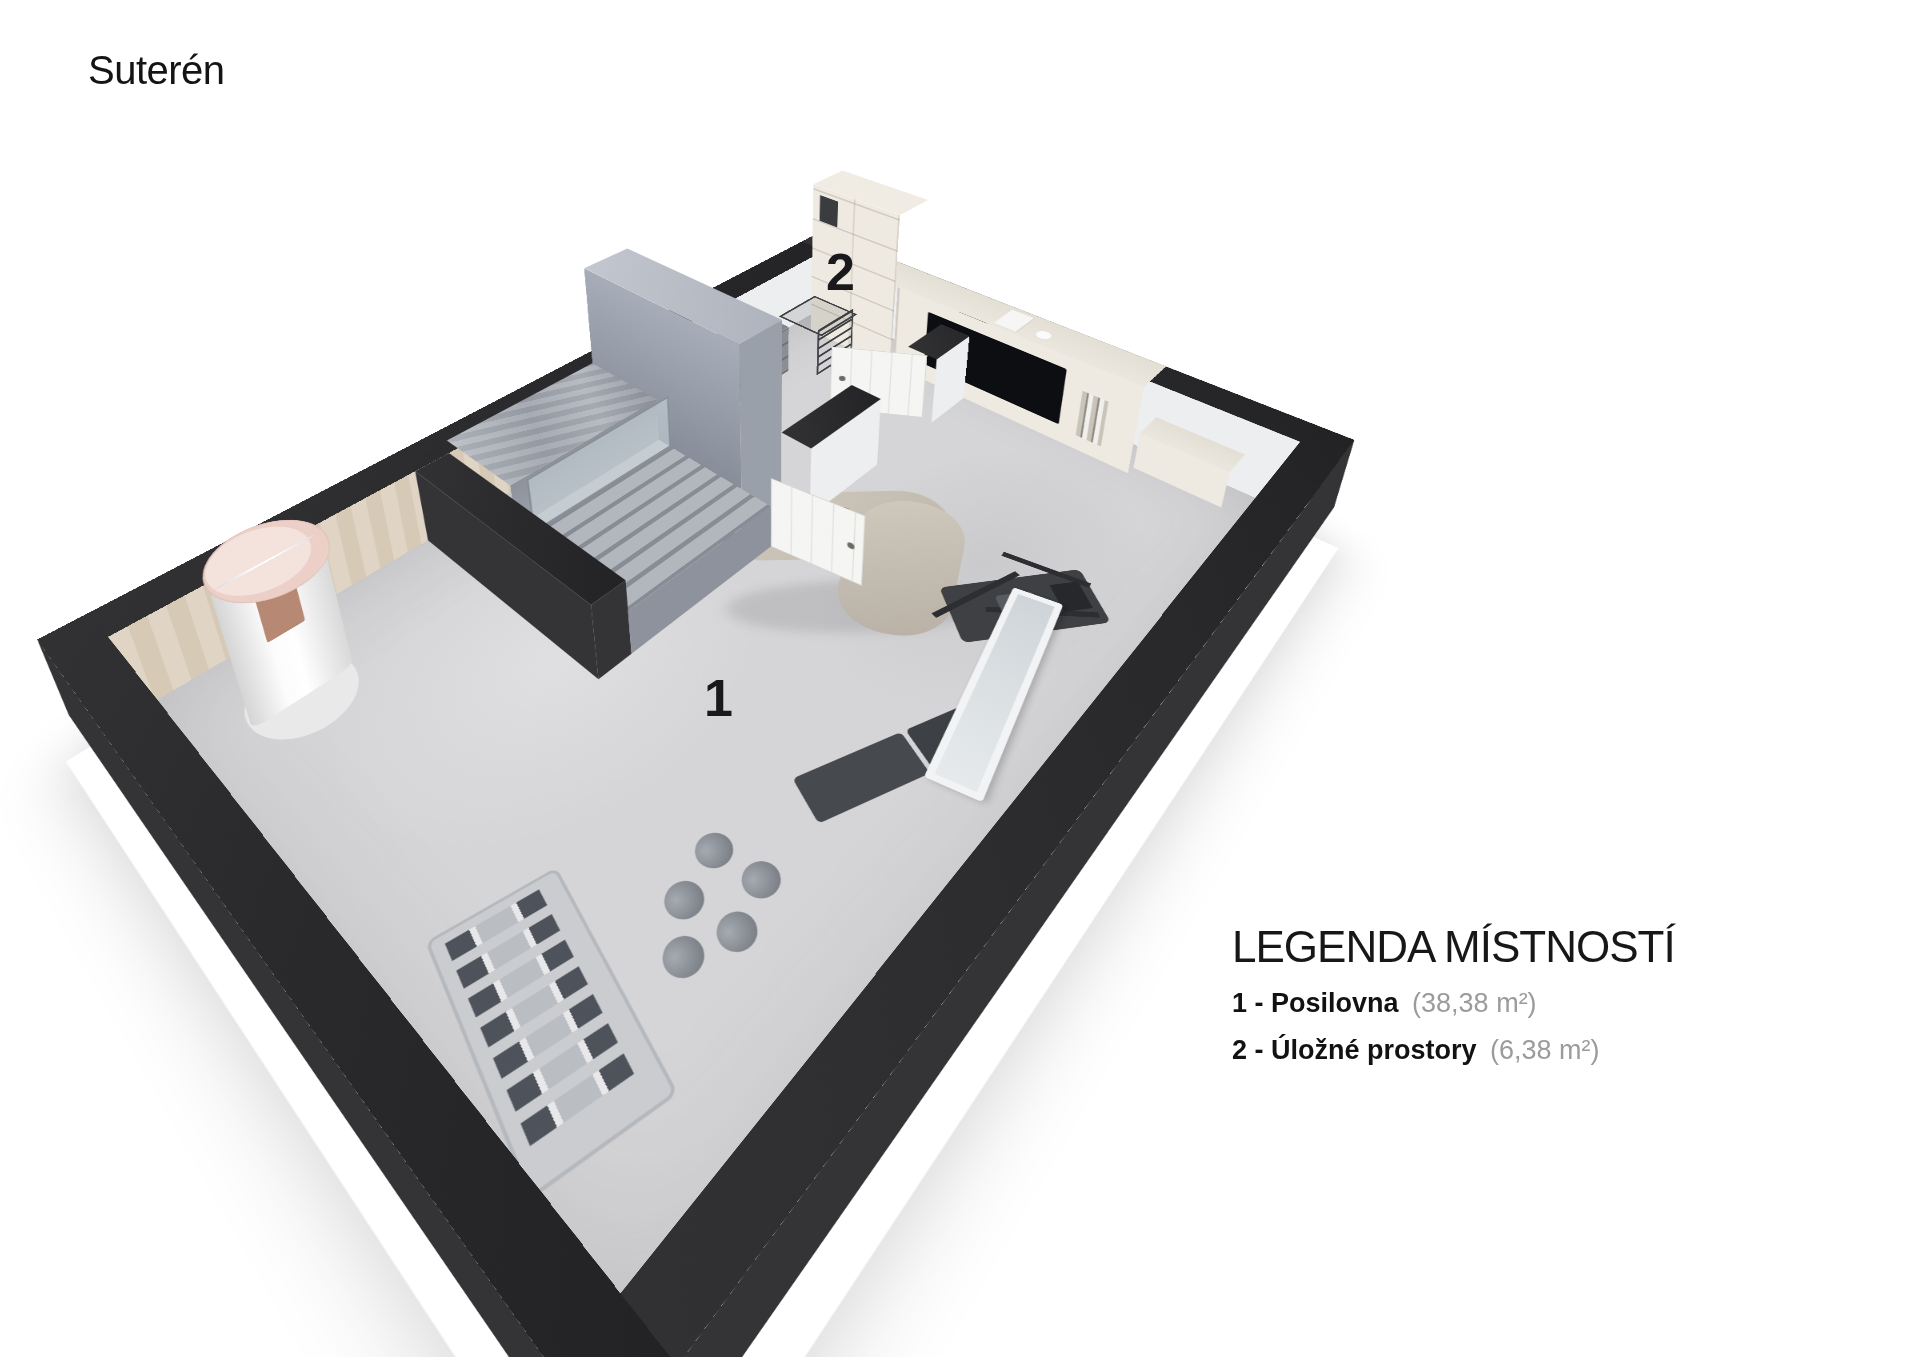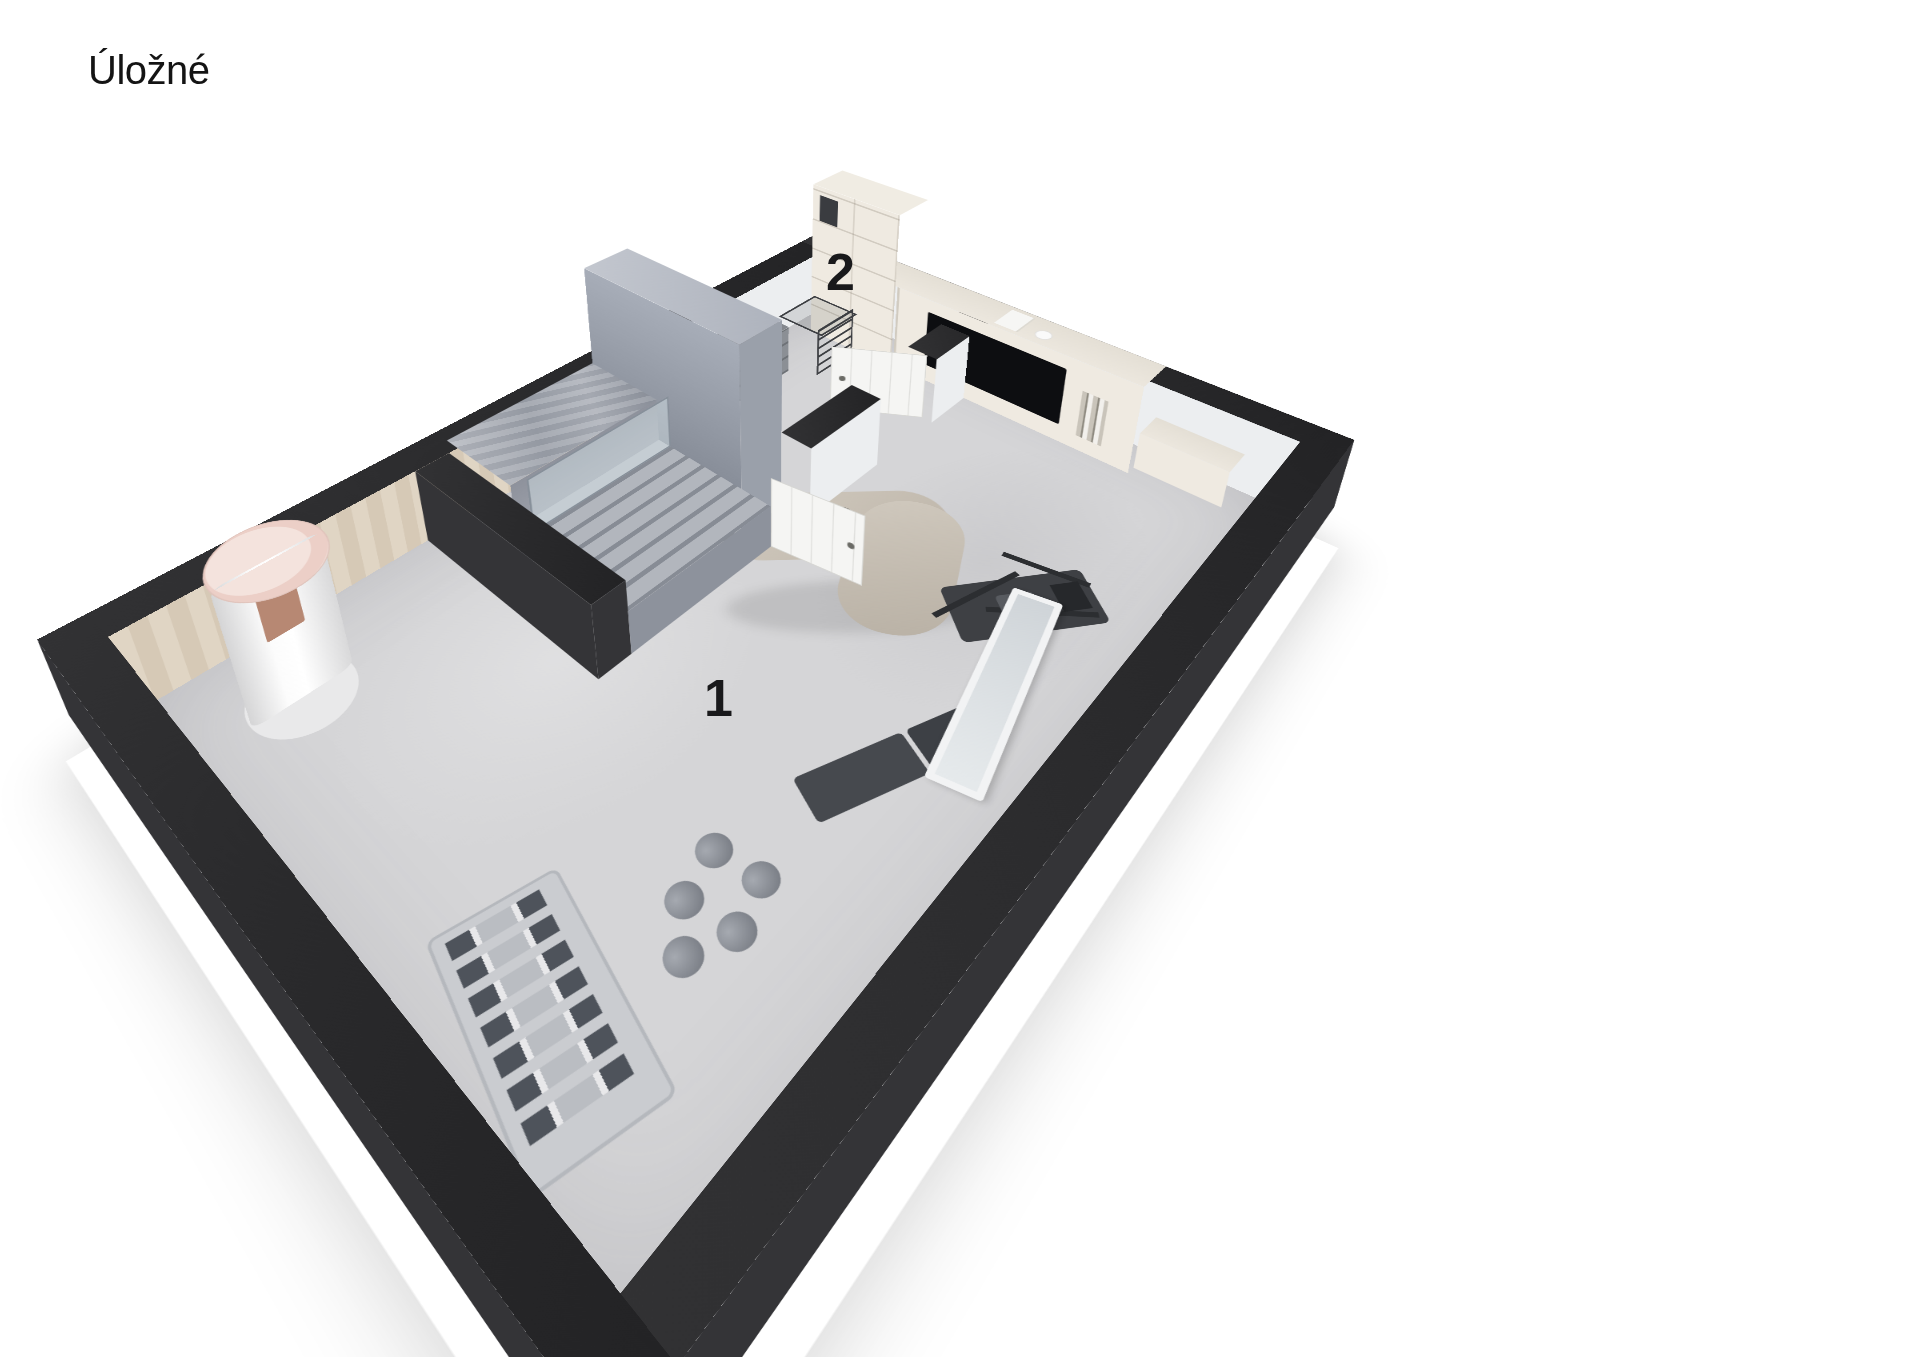--- a/index.html
+++ b/index.html
@@ -58,21 +58,21 @@
   .glass{background:rgba(219,232,238,0.45);border:2px solid #87909a;}
 
   .cab-top{background:linear-gradient(90deg,#ece7de,#e4dfd5);}
   .cab-face{background:#efeae1;}
 </style>
 </head>
 <body>
 
 <div class="stage">
 
-  <div class="page-title">Úložné</div>
+  <div class="page-title">Suterén</div>
 
   <div class="scene-wrap">
     <div class="plan">
 
       <div class="slab" style="left:-12px;top:-12px;width:924px;height:664px;"></div>
 
       <div class="floor" style="left:36px;top:36px;width:828px;height:568px;"></div>
 
       <div class="top walltop" style="--z:85px;left:0;top:0;width:900px;height:36px;"></div>
       <div class="top walltop" style="--z:85px;left:864px;top:0;width:36px;height:640px;"></div>
@@ -209,14 +209,25 @@
         <div style="position:absolute;left:26px;top:-26px;width:26px;height:26px;border-radius:50%;background:radial-gradient(circle at 35% 35%,#a6aab1,#6e727a);"></div>
         <div style="position:absolute;left:64px;top:-36px;width:26px;height:26px;border-radius:50%;background:radial-gradient(circle at 35% 35%,#a6aab1,#6e727a);"></div>
       </div>
 
     </div>
   </div>
 
   <div class="room-num n1">1</div>
   <div class="room-num n2">2</div>
 
+  <div class="legend">
+    <div class="legend-title">LEGENDA MÍSTNOSTÍ</div>
+    <div class="legend-row">
+      <span class="lg-bold">1 - Posilovna</span>
+      <span class="lg-area">(38,38 m²)</span>
+    </div>
+    <div class="legend-row">
+      <span class="lg-bold">2 - Úložné prostory</span>
+      <span class="lg-area">(6,38 m²)</span>
+    </div>
+  </div>
 
 </div>
 
 </body></html>

